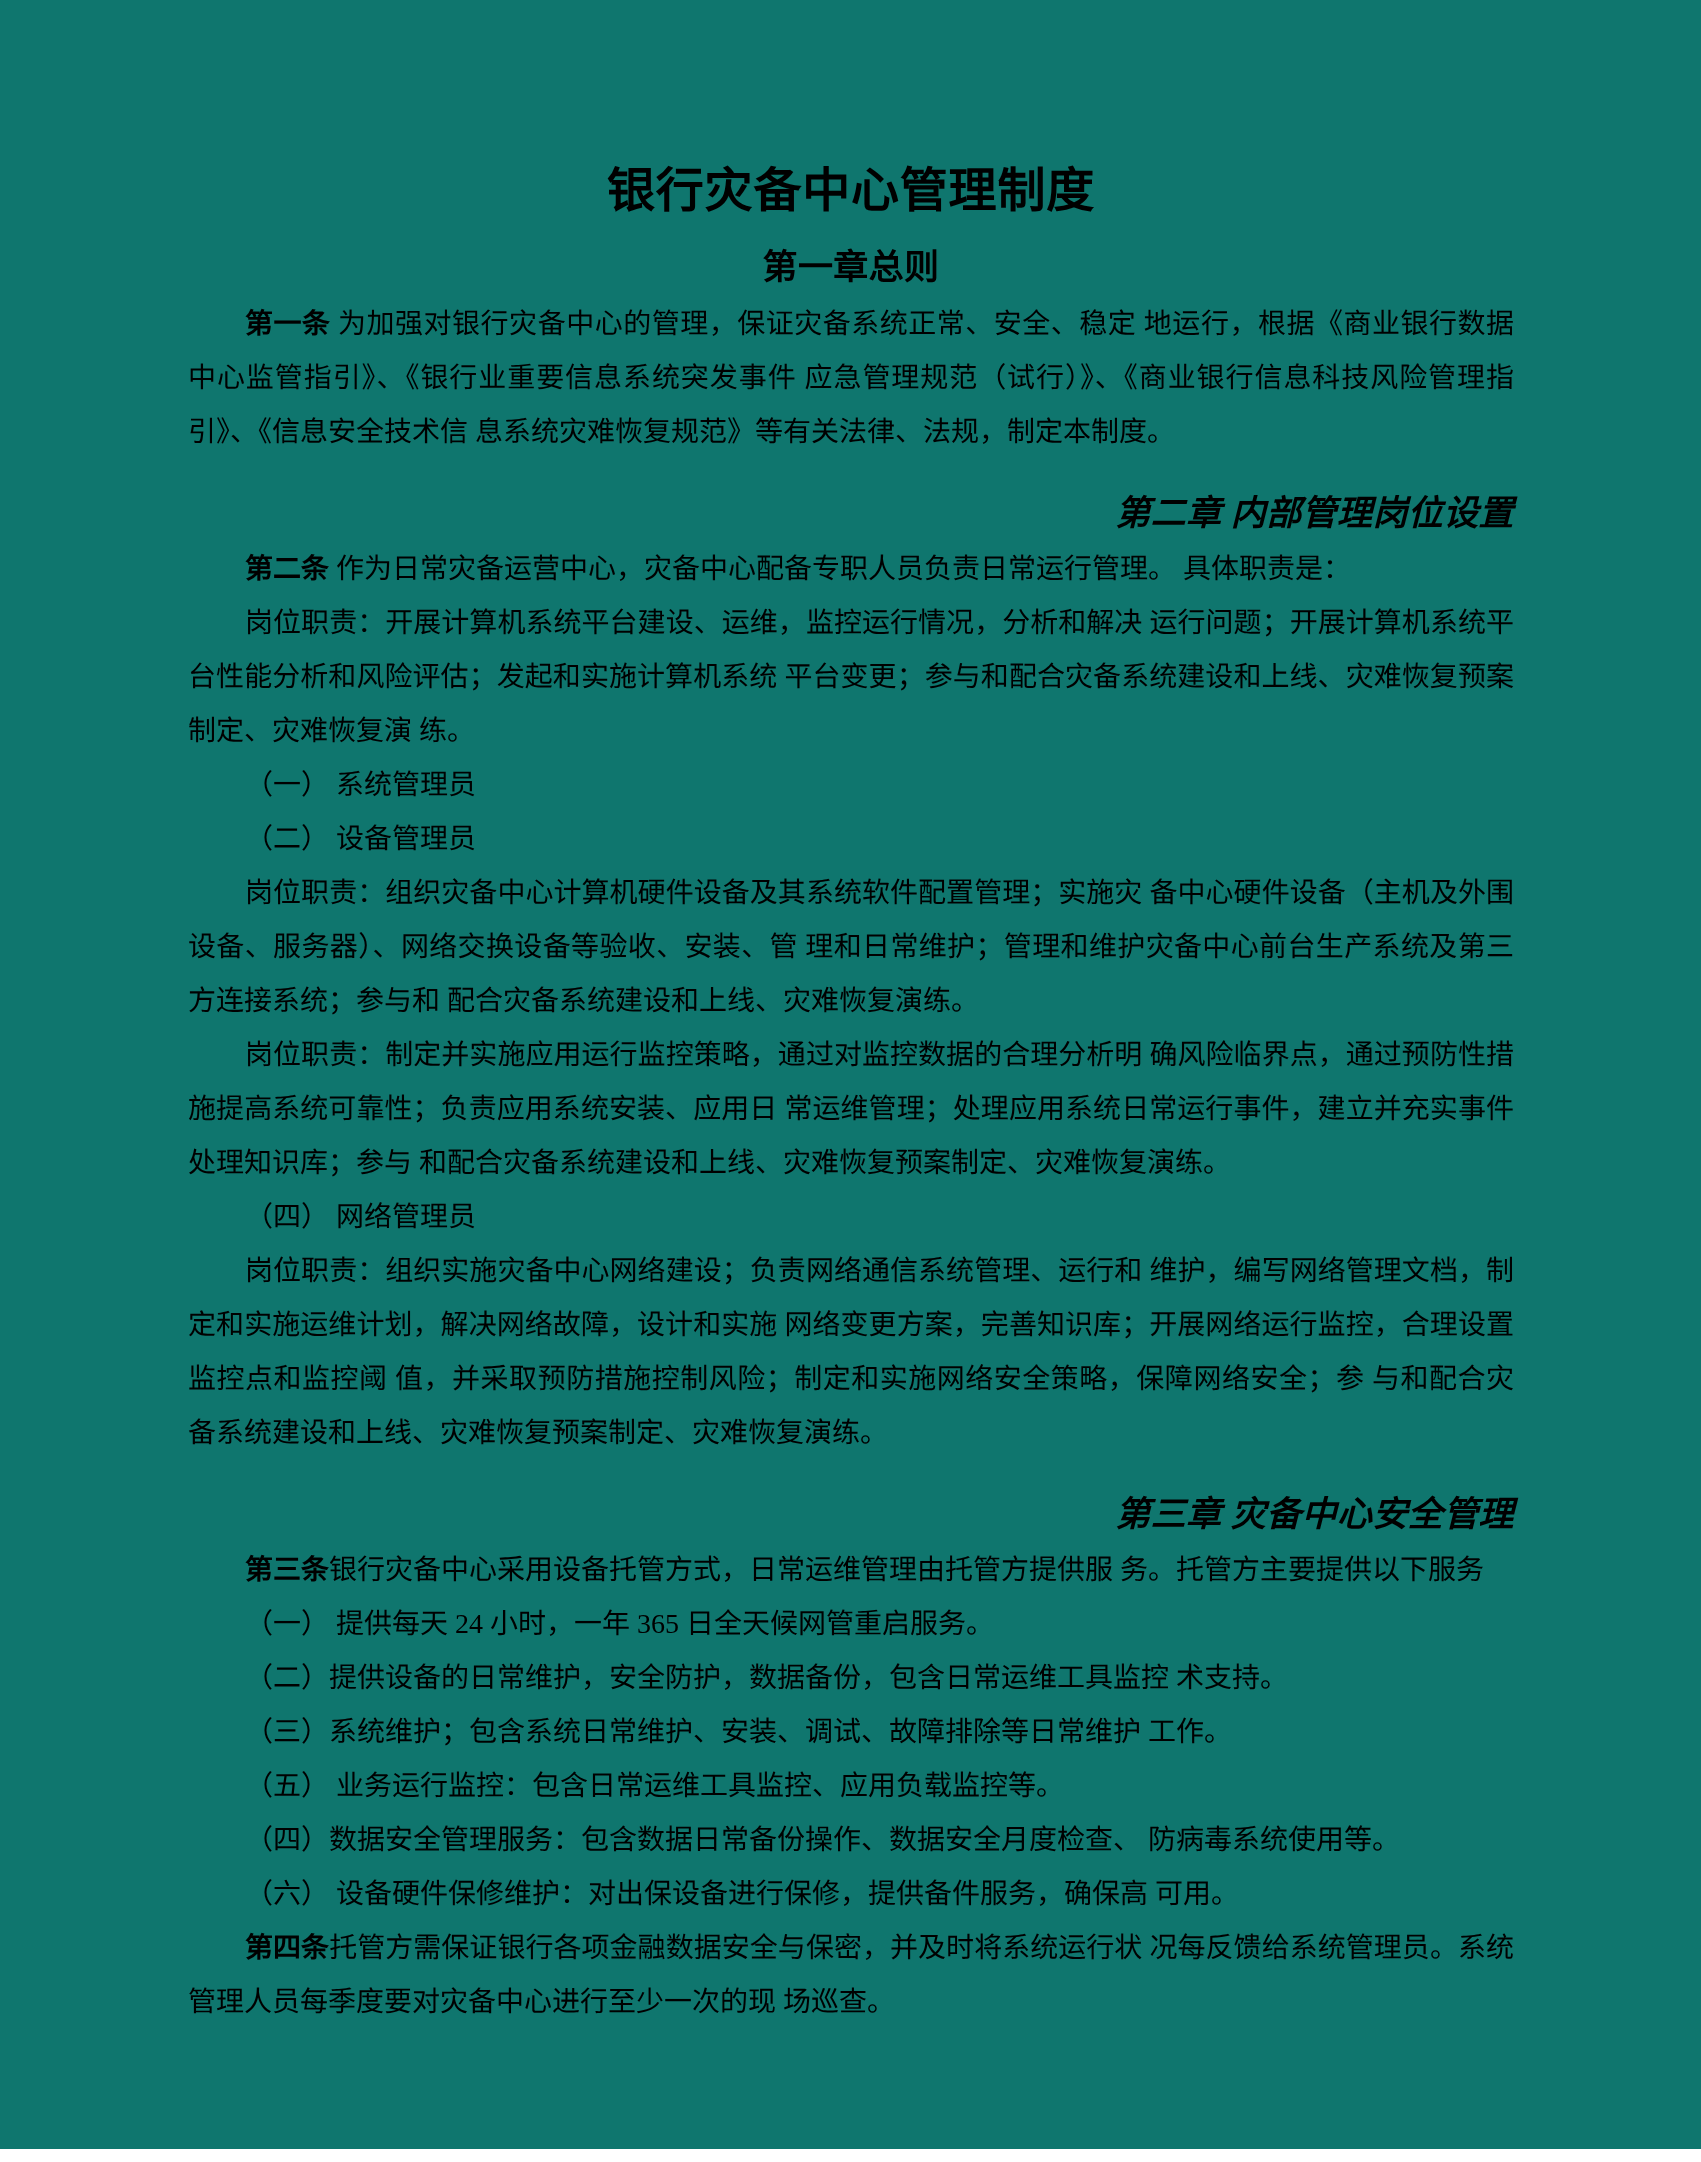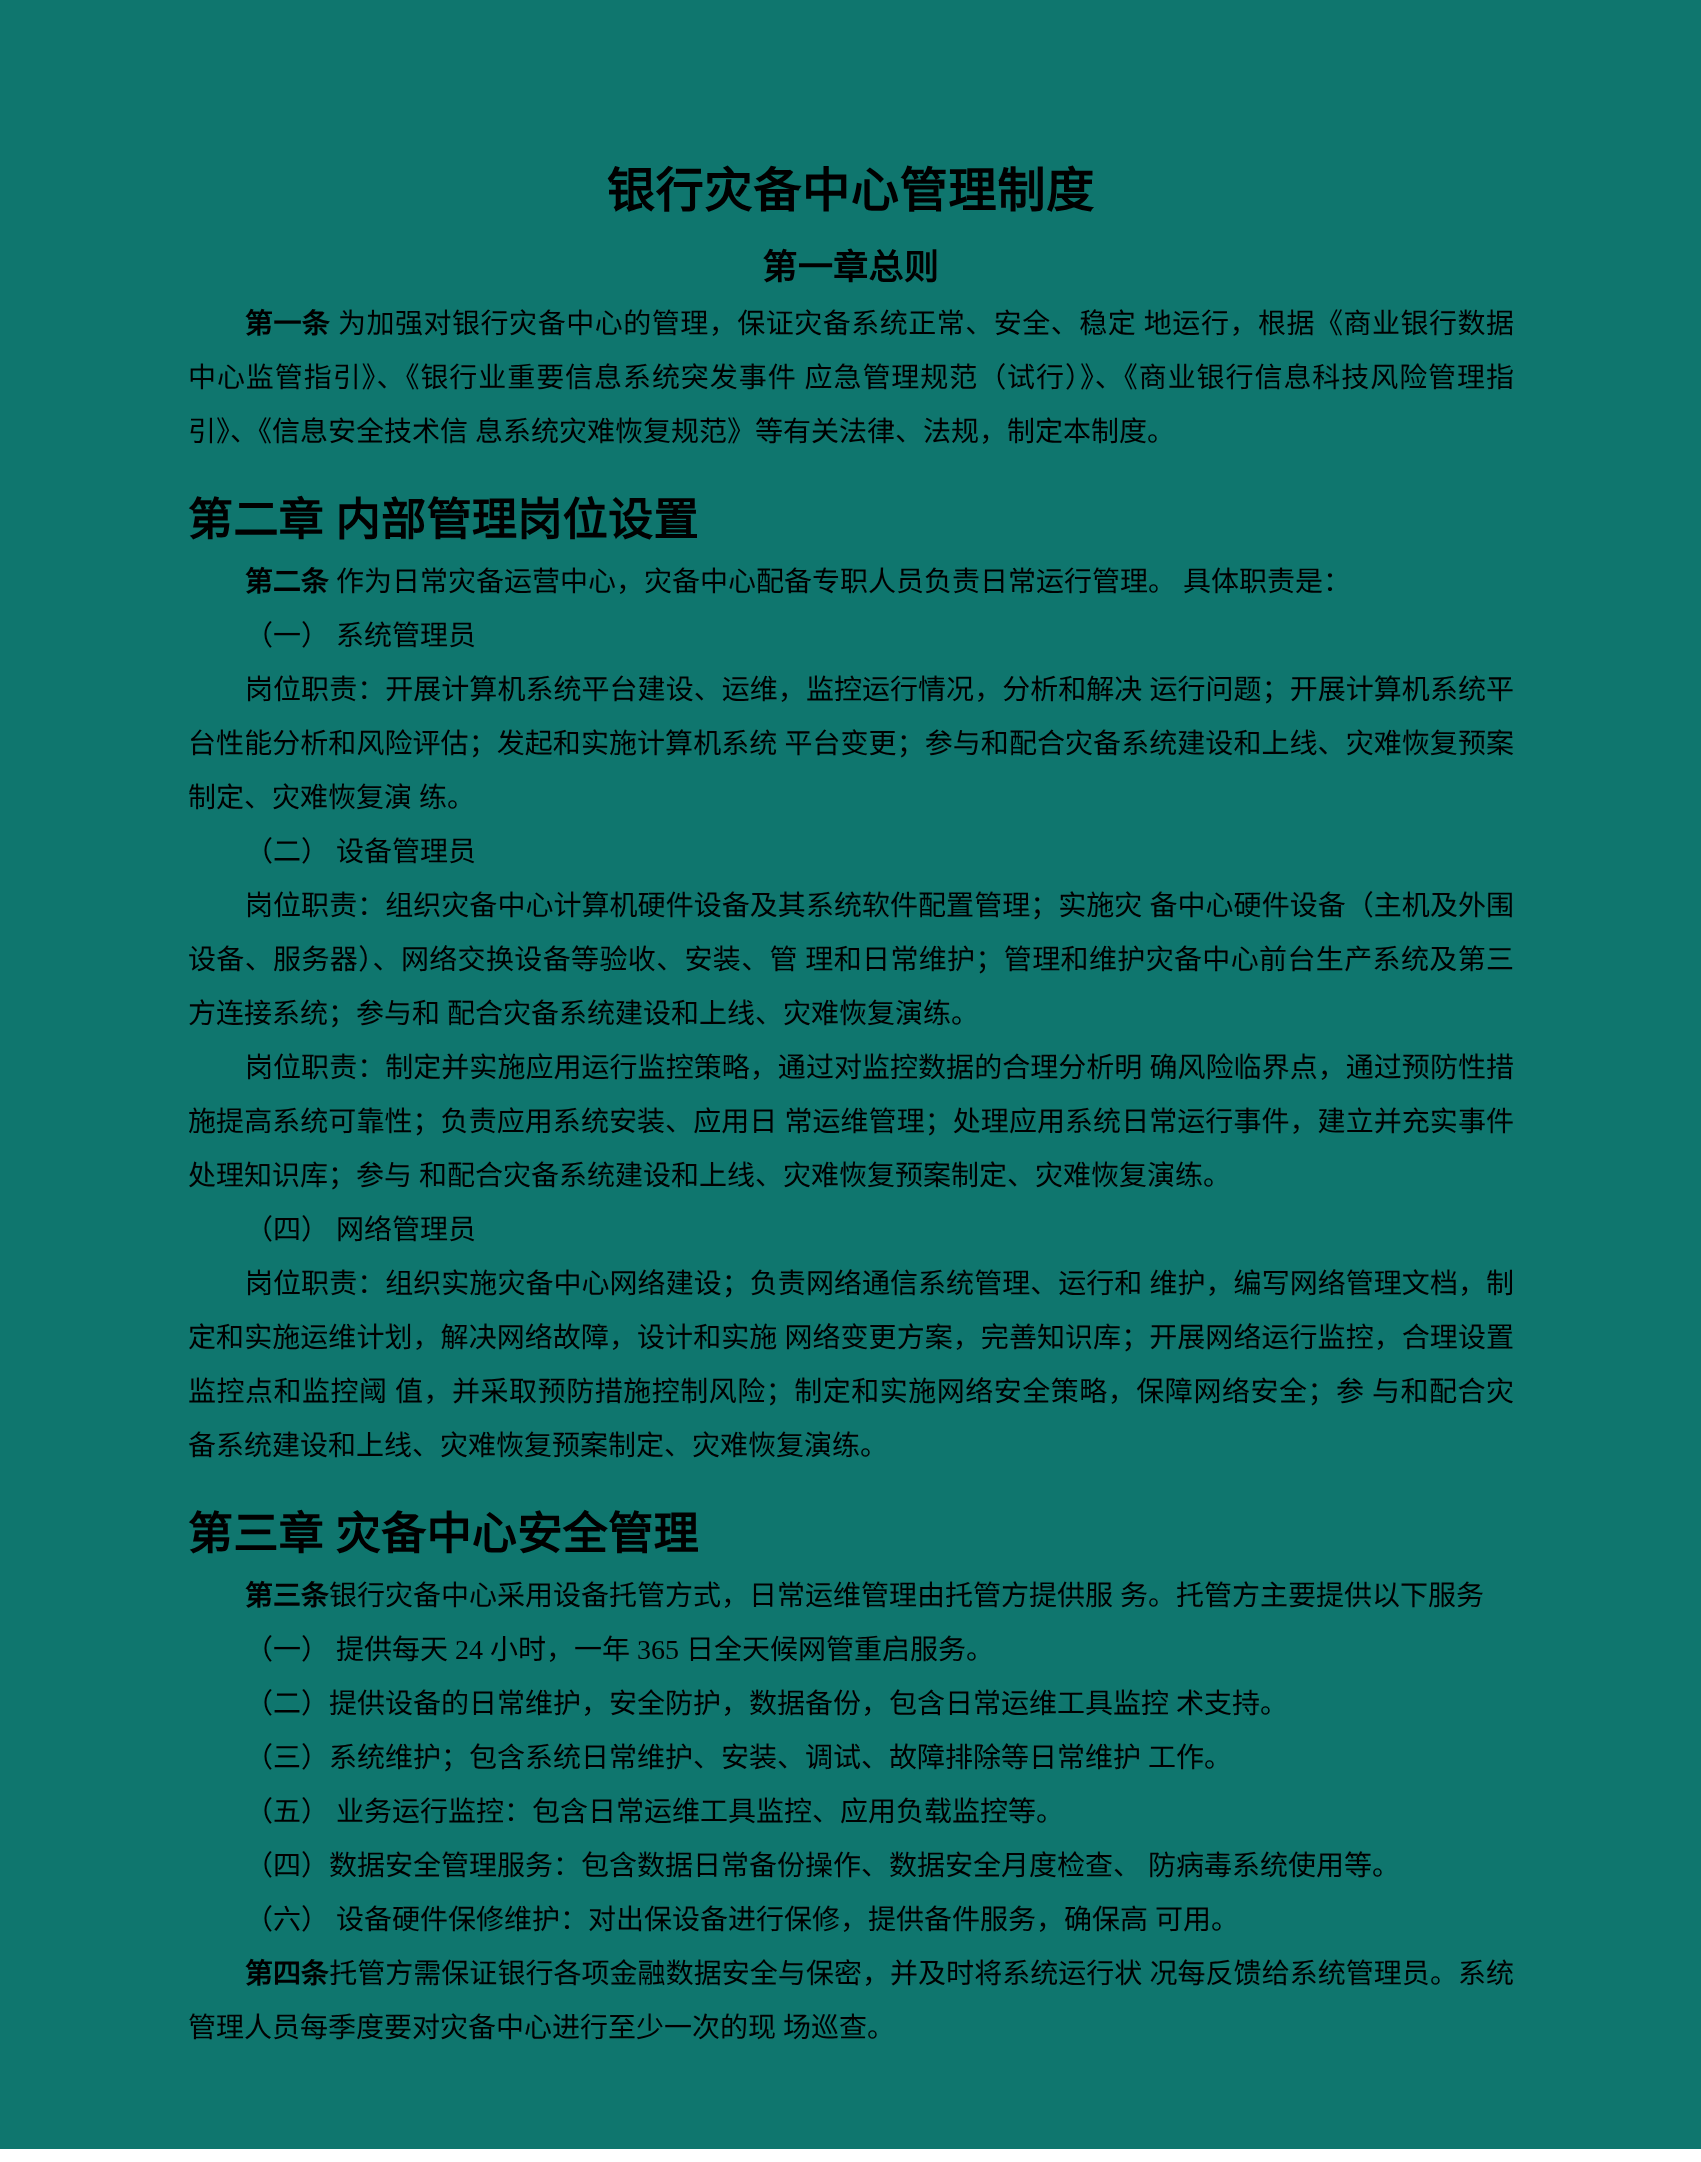--- a/index.html
+++ b/index.html
@@ -40,28 +40,29 @@
     font-size: 35px;
     font-weight: bold;
     text-align: center;
     margin: 0;
     padding-top: 25.4px;
     padding-bottom: 6.8px;
     line-height: 1.3;
     letter-spacing: 0.4px;
   }
   .chapter-h2 {
-    font-size: 45px;
+    font-size: 35px;
     font-weight: bold;
-    text-align: left;
+    text-align: right;
     margin: 0;
     padding-top: 32px;
     padding-bottom: 5.1px;
     line-height: 1.3;
     letter-spacing: 0.4px;
+    font-style: italic;
   }
   p.body-text {
     font-size: 28px;
     line-height: 54px;
     margin: 0;
     text-align: justify;
     text-justify: inter-ideograph;
     text-indent: 0;
     word-break: break-all;
   }
@@ -84,22 +85,22 @@
     <h1 class="doc-title">银行灾备中心管理制度</h1>
 
     <h2 class="chapter-h1">第一章总则</h2>
 
     <p class="body-text indent-1"><span class="article-label">第一条</span><span> 为加强对银行灾备中心的管理，保证灾备系统正常、安全、稳定 地运行，根据《商业银行数据中心监管指引》、《银行业重要信息系统突发事件 应急管理规范（试行）》、《商业银行信息科技风险管理指引》、《信息安全技术信 息系统灾难恢复规范》等有关法律、法规，制定本制度。</span></p>
 
     <h2 class="chapter-h2">第二章  内部管理岗位设置</h2>
 
     <p class="body-text indent-1"><span class="article-label">第二条</span><span> 作为日常灾备运营中心，灾备中心配备专职人员负责日常运行管理。 具体职责是：</span></p>
 
+    <p class="body-text indent-sub">岗位职责：开展计算机系统平台建设、运维，监控运行情况，分析和解决 运行问题；开展计算机系统平台性能分析和风险评估；发起和实施计算机系统 平台变更；参与和配合灾备系统建设和上线、灾难恢复预案制定、灾难恢复演 练。</p>
     <p class="body-text indent-sub">（一）  系统管理员</p>
-    <p class="body-text indent-sub">岗位职责：开展计算机系统平台建设、运维，监控运行情况，分析和解决 运行问题；开展计算机系统平台性能分析和风险评估；发起和实施计算机系统 平台变更；参与和配合灾备系统建设和上线、灾难恢复预案制定、灾难恢复演 练。</p>
 
     <p class="body-text indent-sub">（二）  设备管理员</p>
     <p class="body-text indent-sub">岗位职责：组织灾备中心计算机硬件设备及其系统软件配置管理；实施灾 备中心硬件设备（主机及外围设备、服务器）、网络交换设备等验收、安装、管 理和日常维护；管理和维护灾备中心前台生产系统及第三方连接系统；参与和 配合灾备系统建设和上线、灾难恢复演练。</p>
 
     <p class="body-text indent-sub">岗位职责：制定并实施应用运行监控策略，通过对监控数据的合理分析明 确风险临界点，通过预防性措施提高系统可靠性；负责应用系统安装、应用日 常运维管理；处理应用系统日常运行事件，建立并充实事件处理知识库；参与 和配合灾备系统建设和上线、灾难恢复预案制定、灾难恢复演练。</p>
 
     <p class="body-text indent-sub">（四）  网络管理员</p>
     <p class="body-text indent-sub">岗位职责：组织实施灾备中心网络建设；负责网络通信系统管理、运行和 维护，编写网络管理文档，制定和实施运维计划，解决网络故障，设计和实施 网络变更方案，完善知识库；开展网络运行监控，合理设置监控点和监控阈 值，并采取预防措施控制风险；制定和实施网络安全策略，保障网络安全；参 与和配合灾备系统建设和上线、灾难恢复预案制定、灾难恢复演练。</p>
 
     <h2 class="chapter-h2">第三章  灾备中心安全管理</h2>

